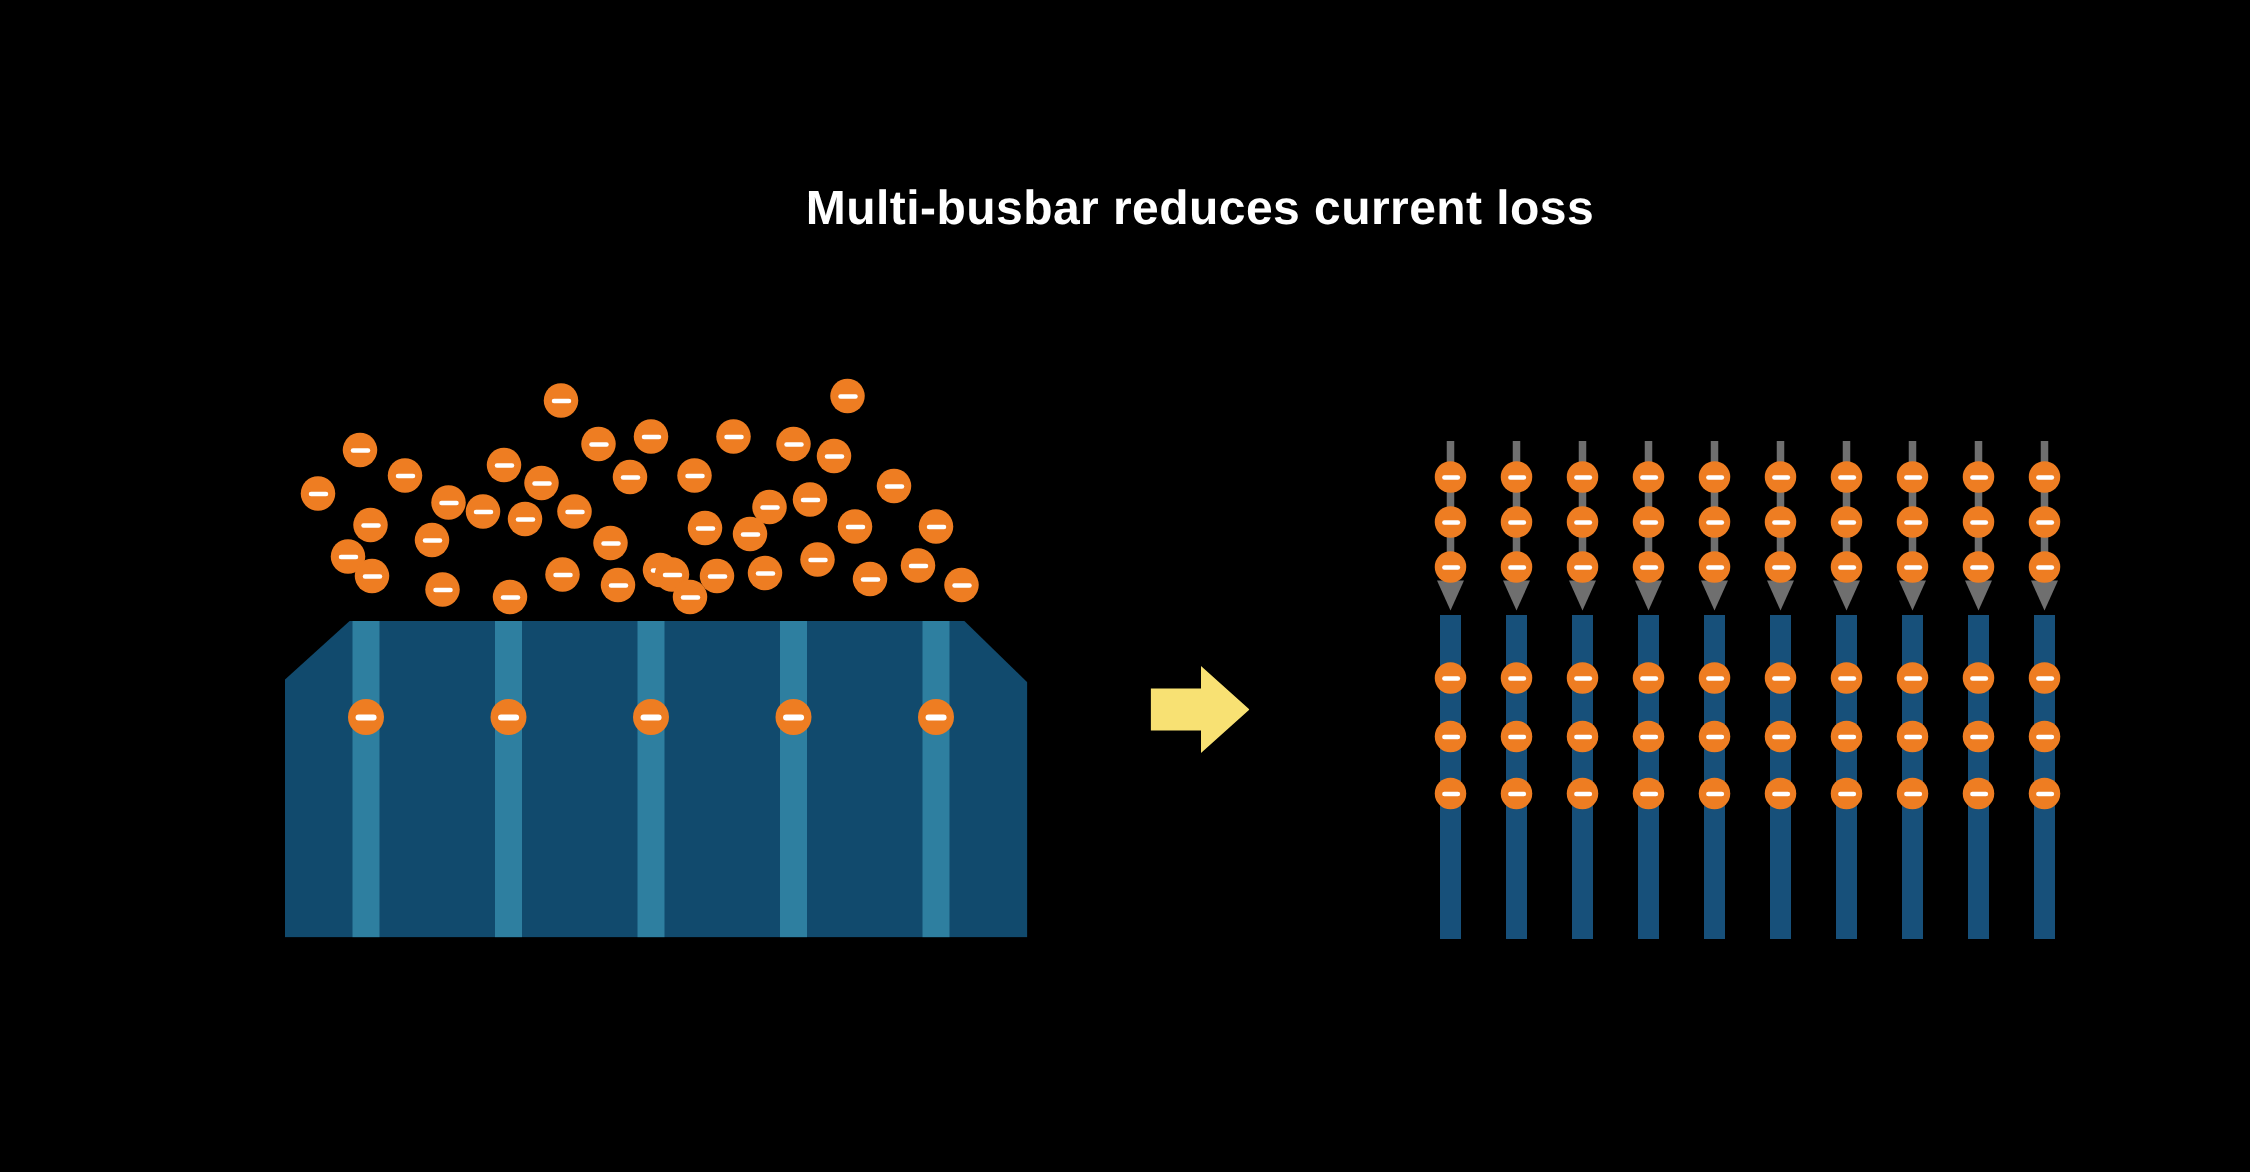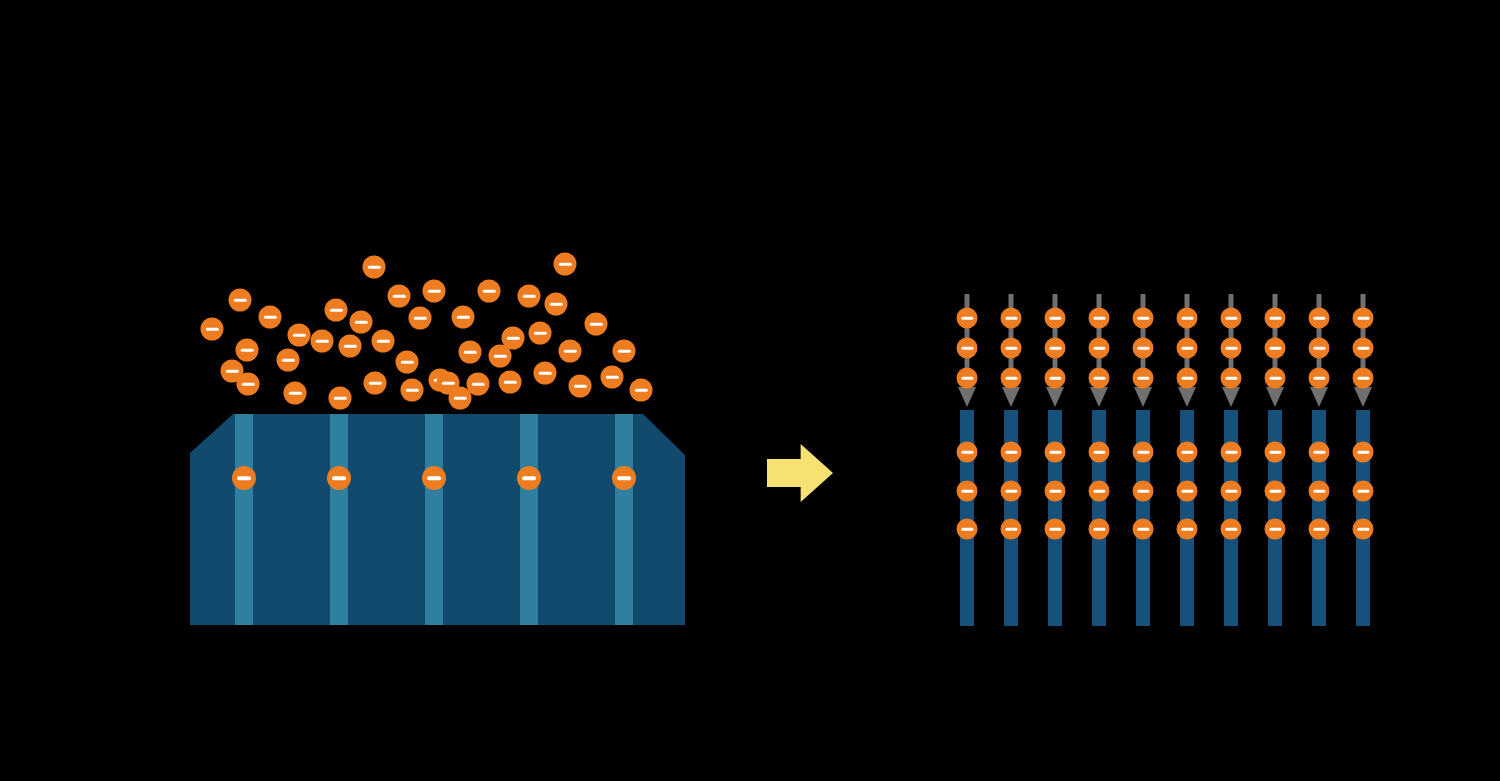--- a/index.html
+++ b/index.html
@@ -78,20 +78,21 @@
     left: 767px; top: 444px;
     width: 66px; height: 58px;
     background: var(--transition-arrow, #f8e173);
     clip-path: polygon(0 26%, 51% 26%, 51% 0, 100% 50%, 51% 100%, 51% 74%, 0 74%);
   }
 </style>
 </head>
 <body>
 
 <div class="canvas">
+  <div class="title">Multi-busbar reduces current loss</div>
 
   <div class="layer">
       <div class="electron" style="left: 374px; top: 267px; width: 23px; height: 23px;"></div>
       <div class="electron" style="left: 565px; top: 264px; width: 23px; height: 23px;"></div>
       <div class="electron" style="left: 240px; top: 300px; width: 23px; height: 23px;"></div>
       <div class="electron" style="left: 270px; top: 317px; width: 23px; height: 23px;"></div>
       <div class="electron" style="left: 299px; top: 335px; width: 23px; height: 23px;"></div>
       <div class="electron" style="left: 336px; top: 310px; width: 23px; height: 23px;"></div>
       <div class="electron" style="left: 361px; top: 322px; width: 23px; height: 23px;"></div>
       <div class="electron" style="left: 399px; top: 296px; width: 23px; height: 23px;"></div>

